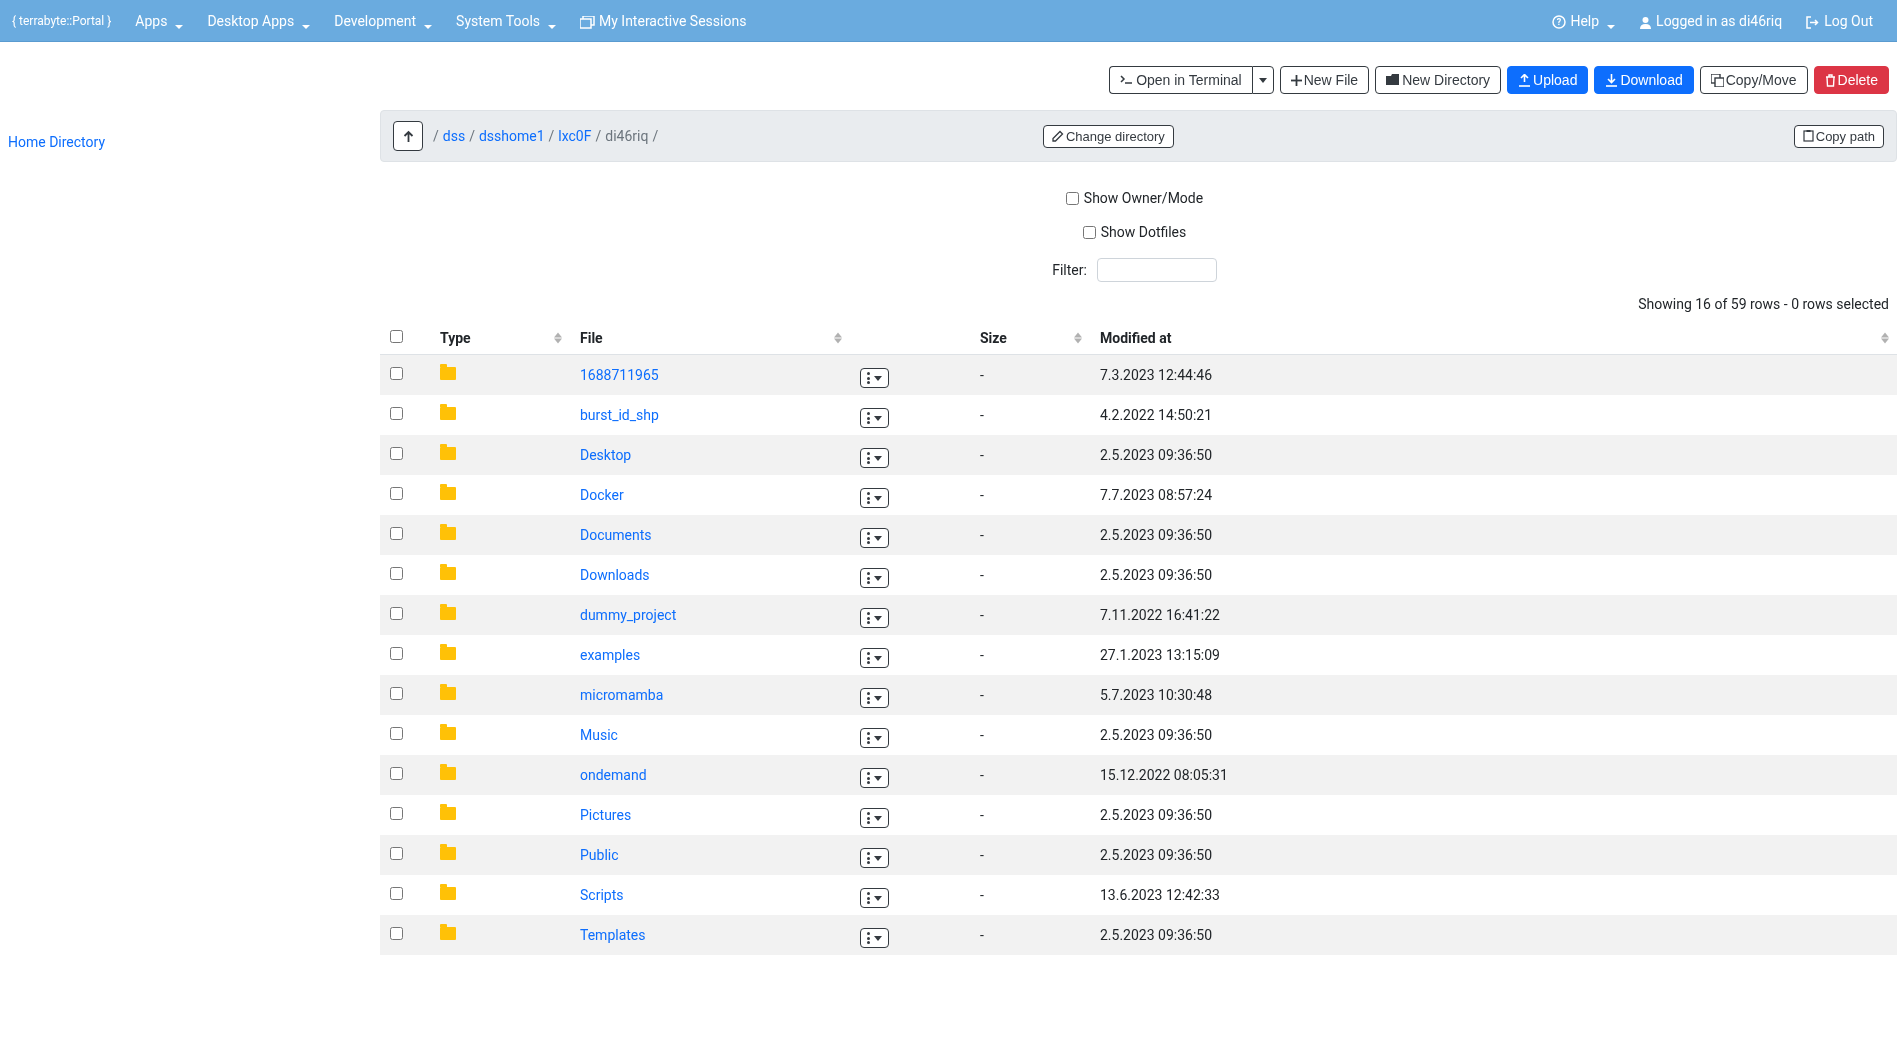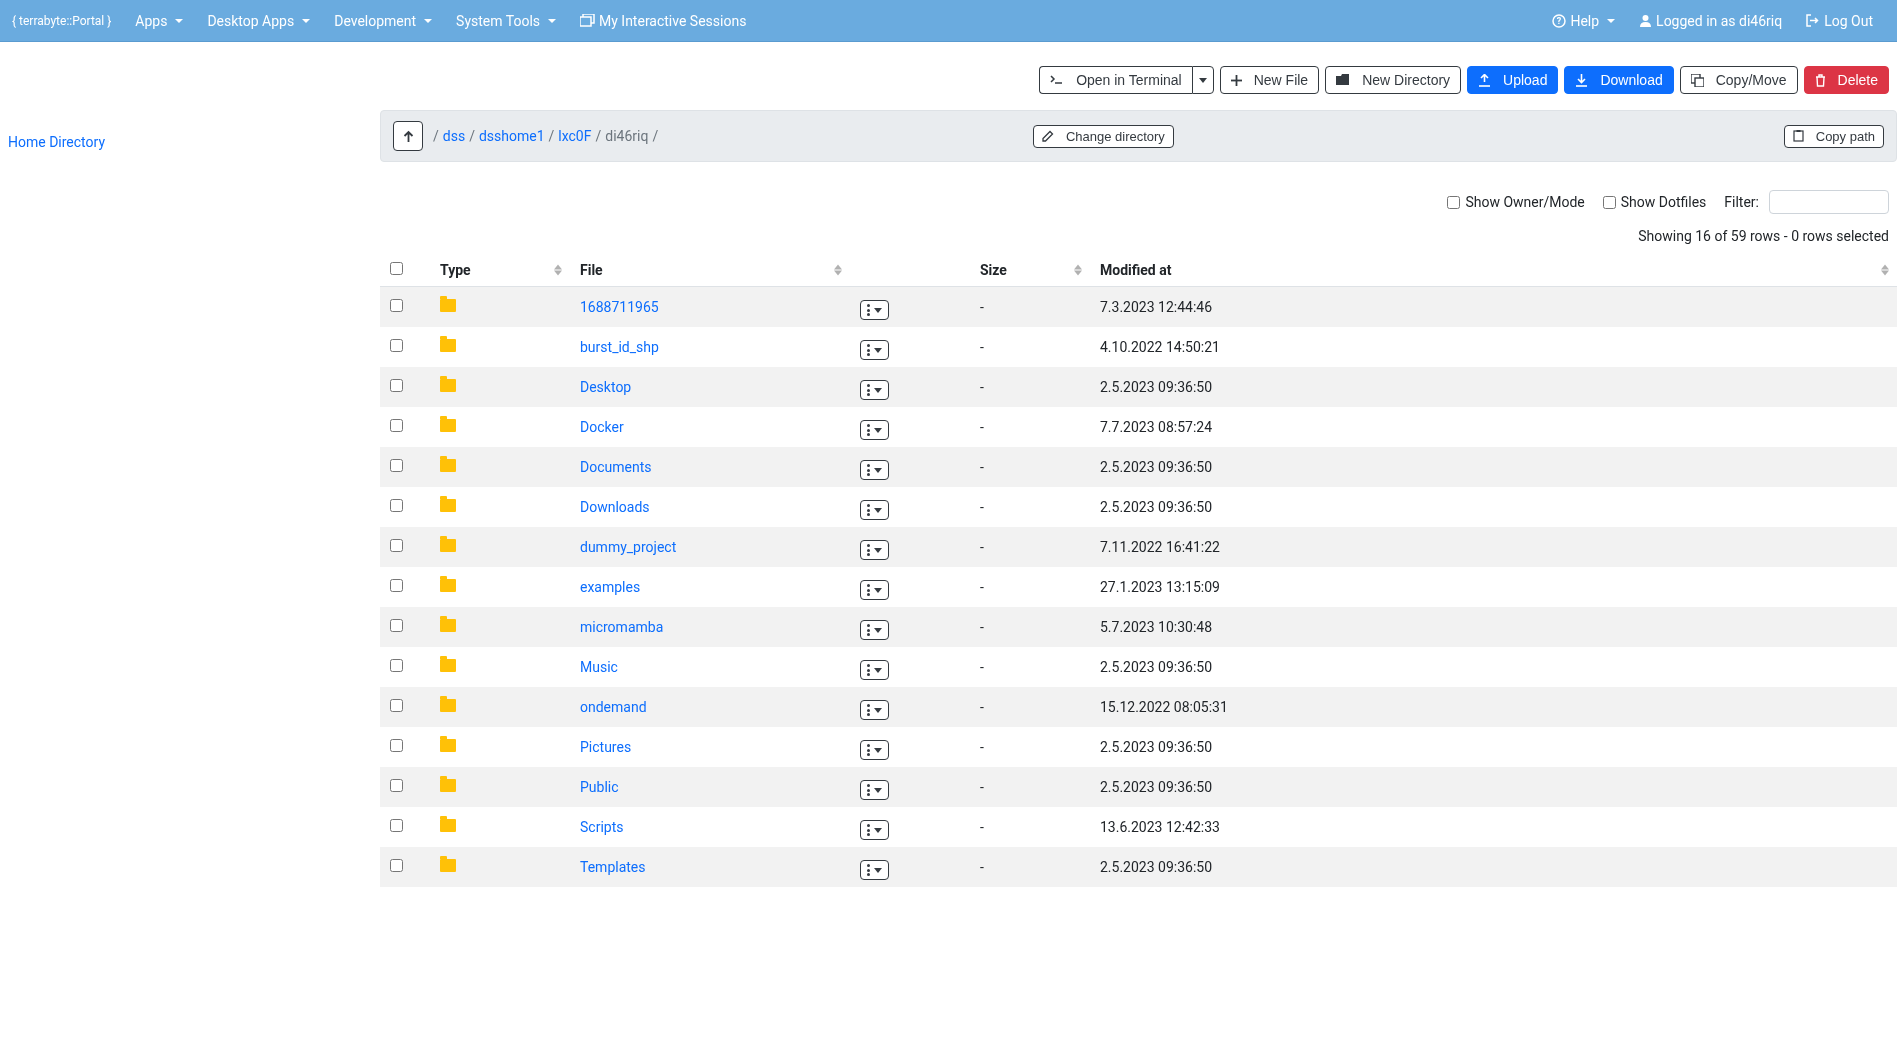--- a/index.html
+++ b/index.html
@@ -21,21 +21,21 @@
 .navbar-brand {
   font-size: 12px;
   padding: 0 12px 0 0;
   color: #fff;
 }
 .nav-link {
   color: #fff;
   padding: 8px 12px;
   cursor: pointer;
   display: flex;
-  align-items: center;
+  align-items: flex-end;
   gap: 4px;
 }
 .nav-right { margin-left: auto; display: flex; align-items: center; }
 .caret-down::after {
   content: "";
   display: inline-block;
   margin-left: 4px;
   vertical-align: middle;
   border-top: 4px solid;
   border-right: 4px solid transparent;
@@ -59,21 +59,21 @@
 .btn {
   border: 1px solid #6c757d;
   background: #fff;
   color: #212529;
   padding: 5px 10px;
   border-radius: 4px;
   font-size: 14px;
   cursor: pointer;
   display: inline-flex;
   align-items: center;
-  gap: 12px;
+  gap: 2px;
 }
 .btn-group { display: inline-flex; }
 .btn-group .btn:first-child { border-top-right-radius: 0; border-bottom-right-radius: 0; border-right: none; }
 .btn-group .btn:last-child { border-top-left-radius: 0; border-bottom-left-radius: 0; padding: 5px 6px; }
 .btn-outline-dark { border-color: #343a40; color: #343a40; }
 .btn-primary { background: #0d6efd; border-color: #0d6efd; color: #fff; }
 .btn-danger { background: #dc3545; border-color: #dc3545; color: #fff; }
 
 .breadcrumb-bar {
   background: #e9ecef;
@@ -101,20 +101,21 @@
 .breadcrumb .sep { color: #6c757d; }
 .breadcrumb .current { color: #6c757d; }
 .btn-sm { padding: 3px 8px; font-size: 13px; }
 
 .options-bar {
   display: flex;
   justify-content: flex-end;
   align-items: center;
   gap: 18px;
   padding: 28px 8px 8px 0;
+  flex-direction: column;
 }
 .checkbox-label { display: flex; align-items: center; gap: 5px; cursor: pointer; }
 .filter-group { display: flex; align-items: center; gap: 10px; }
 .filter-input {
   border: 1px solid #ced4da;
   border-radius: 4px;
   padding: 3px 6px;
   width: 120px;
   height: 24px;
 }
@@ -465,21 +466,21 @@
             <td><a>burst_id_shp</a></td>
             <td><button class="row-actions">
                 <span class="vdots">
                   <span></span>
                   <span></span>
                   <span></span>
                 </span>
                 <span class="caret"></span>
               </button></td>
             <td>-</td>
-            <td>4.10.2022 14:50:21</td>
+            <td>4.2.2022 14:50:21</td>
           </tr>
           <tr>
             <td><input type="checkbox" style=""></td>
             <td><span class="folder-icon"></span></td>
             <td><a>Desktop</a></td>
             <td><button class="row-actions">
                 <span class="vdots">
                   <span></span>
                   <span></span>
                   <span></span>

